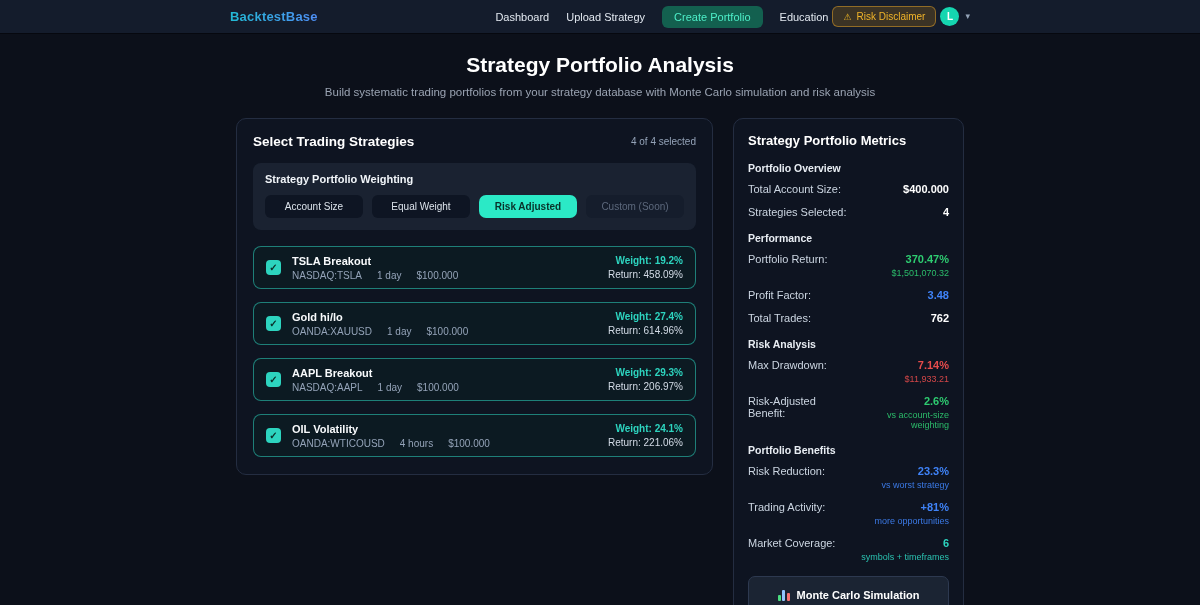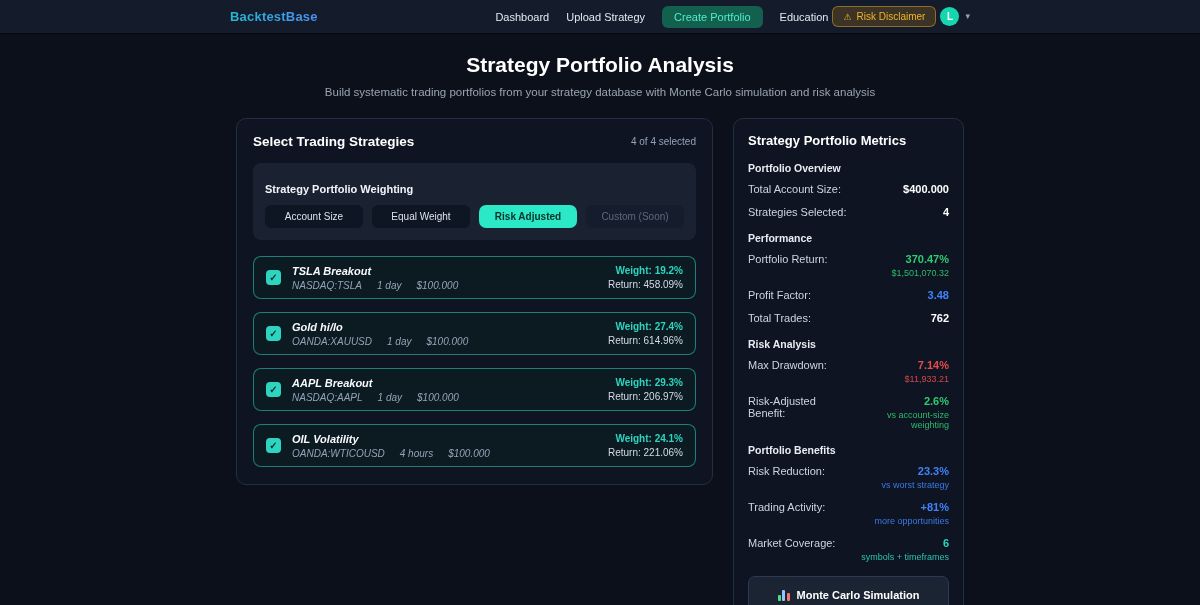--- a/index.html
+++ b/index.html
@@ -43,42 +43,42 @@
   .content { width:728px; margin:20px auto 0; display:flex; gap:20px;
              align-items:flex-start; }
   .panel { background:#0e1421; border:1px solid #242d41; border-radius:10px; }
   .left-panel { width:477px; padding:15px 16px 4px; }
   .right-panel { width:231px; padding:14px 14px 16px; }
 
   .panel-head { display:flex; justify-content:space-between; align-items:center;gap:16px; }
   .panel-title { font-size:13.5px; font-weight:bold; color:#fff; }
   .selected-count { font-size:10px; color:#94a3b8; }
 
-  .weighting { background:#1a2231; border-radius:8px; padding:20px 12px 12px;
+  .weighting { background:#1a2231; border-radius:8px; padding:10px 12px 12px;
                margin-top:14px; }
   .weighting-label { font-size:11px; font-weight:bold; color:#f1f5f9;
                      margin-bottom:10px; }
   .weight-options { display:flex; gap:9px; }
   .weight-btn { flex:1; height:23px; display:flex; align-items:center;
                 justify-content:center; font-size:10px; color:#dbe2ea;
                 background:#0e1523; border-radius:6px; cursor:pointer;
                 white-space:nowrap; }
   .weight-btn.active { background:#2be9c6; color:#093129; font-weight:bold;border-radius:7px; }
   .weight-btn.disabled { color:#5c687c; background:#151d2c; cursor:default; }
 
   .strategy-list { margin-top:16px; }
   .strategy-card { height:43px; border:1px solid rgba(45,212,191,.55);
                    background:#0c1a22; border-radius:8px; display:flex;
                    align-items:center; padding:0 12px; margin-bottom:13px;
                    cursor:pointer; }
   .checkbox { width:15px; height:15px; border-radius:4px; background:#2dd4bf;
               color:#0b2b26; font-size:10px; font-weight:bold; flex:0 0 auto;
               display:flex; align-items:center; justify-content:center;
               margin-right:11px; cursor:pointer; }
-  .strategy-info { flex:1;font-style:italic; }
+  .strategy-info { flex:1; }
   .strategy-name { font-size:11px; font-weight:bold; color:#f8fafc;
                    margin-bottom:3px; }
   .strategy-meta { font-size:10px; color:#94a3b8; display:flex; gap:15px; }
   .strategy-right { text-align:right; }
   .strategy-weight { font-size:10px; font-weight:bold; color:#2dd4bf;
                      margin-bottom:3px; }
   .strategy-return { font-size:10px; color:#d3dbe6; }
 
   
   .metrics-title { font-size:13px; font-weight:bold; color:#fff; }

